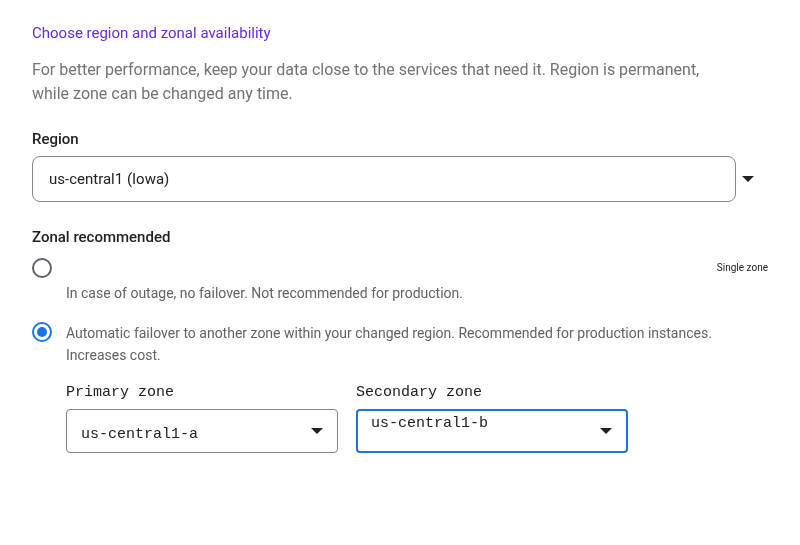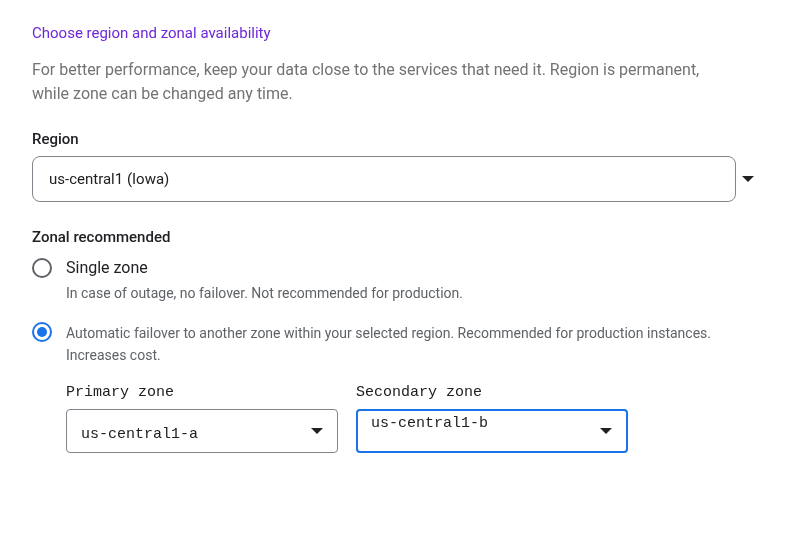--- a/index.html
+++ b/index.html
@@ -81,24 +81,25 @@
       content: '';
       position: absolute;
       left: 50%; top: 50%;
       width: 10px; height: 10px;
       background: #1a73e8;
       border-radius: 50%;
       transform: translate(-50%, -50%);
     }
     .radio-body { flex: 1; }
     .radio-label {
-      font-size: 16px;
+      font-size: 10px;
       color: #202124;
       line-height: 24px;
       cursor: pointer;
+      text-align: right;
     }
     .radio-helper {
       font-size: 14px;
       line-height: 22px;
       color: #5f6368;
       margin-top: 2px;
       max-width: 660px;
     }
     .zones-row {
       display: flex;
@@ -150,21 +151,21 @@
       <div class="radio"></div>
       <div class="radio-body">
         <div class="radio-label">Single zone</div>
         <div class="radio-helper">In case of outage, no failover. Not recommended for production.</div>
       </div>
     </div>
 
     <div class="radio-row">
       <div class="radio checked"></div>
       <div class="radio-body">
-        <div class="radio-helper">Automatic failover to another zone within your selected region. Recommended for production instances. Increases cost.</div>
+        <div class="radio-helper">Automatic failover to another zone within your changed region. Recommended for production instances. Increases cost.</div>
       </div>
     </div>
 
     <div class="zones-row">
       <div class="zone-col">
         <div class="field-label">Primary zone</div>
         <div class="small-select">
           <span>us-central1-a</span>
           <span class="caret">
             <svg width="12" height="6" viewBox="0 0 12 6">

